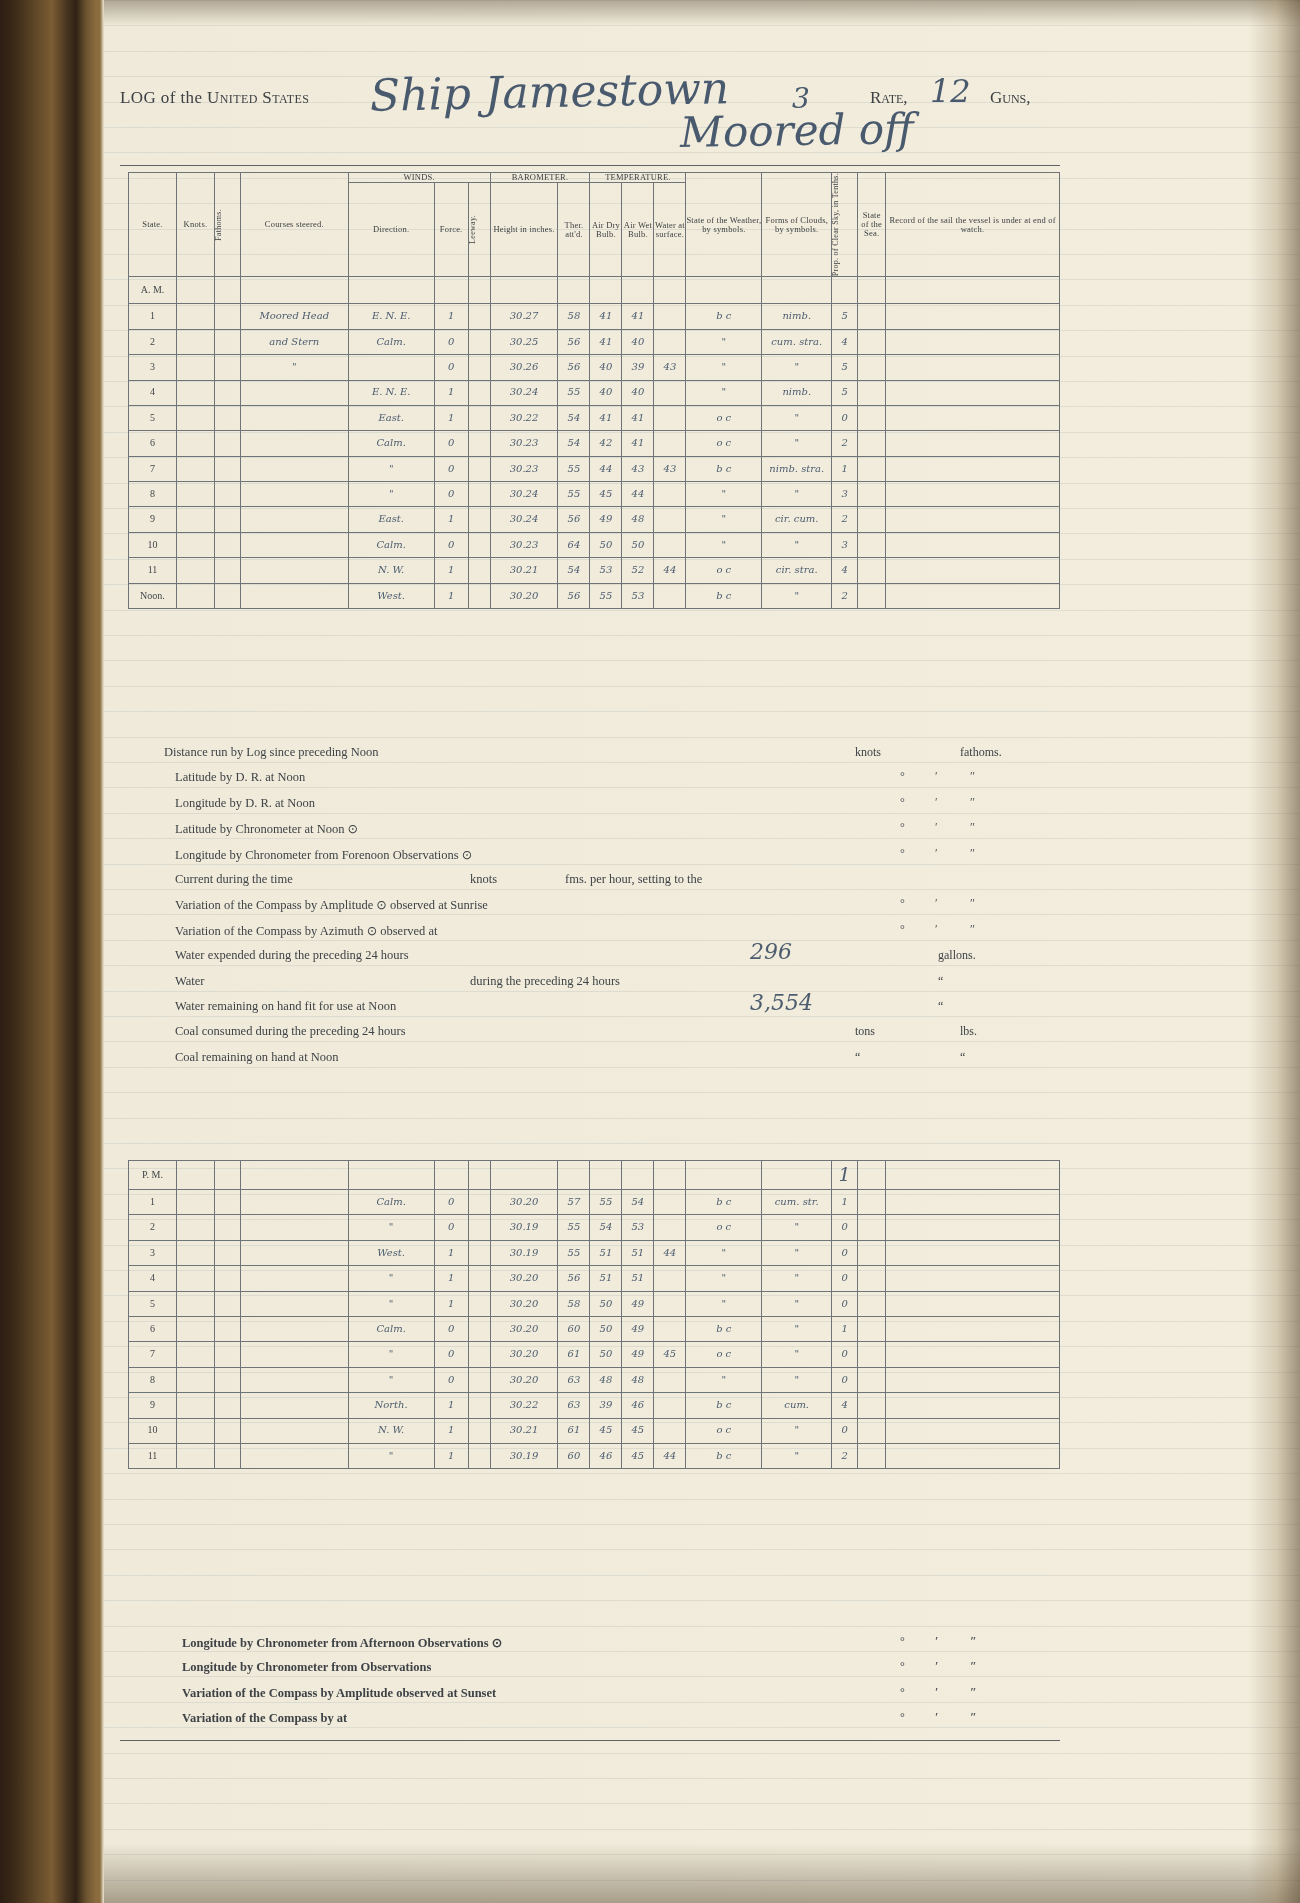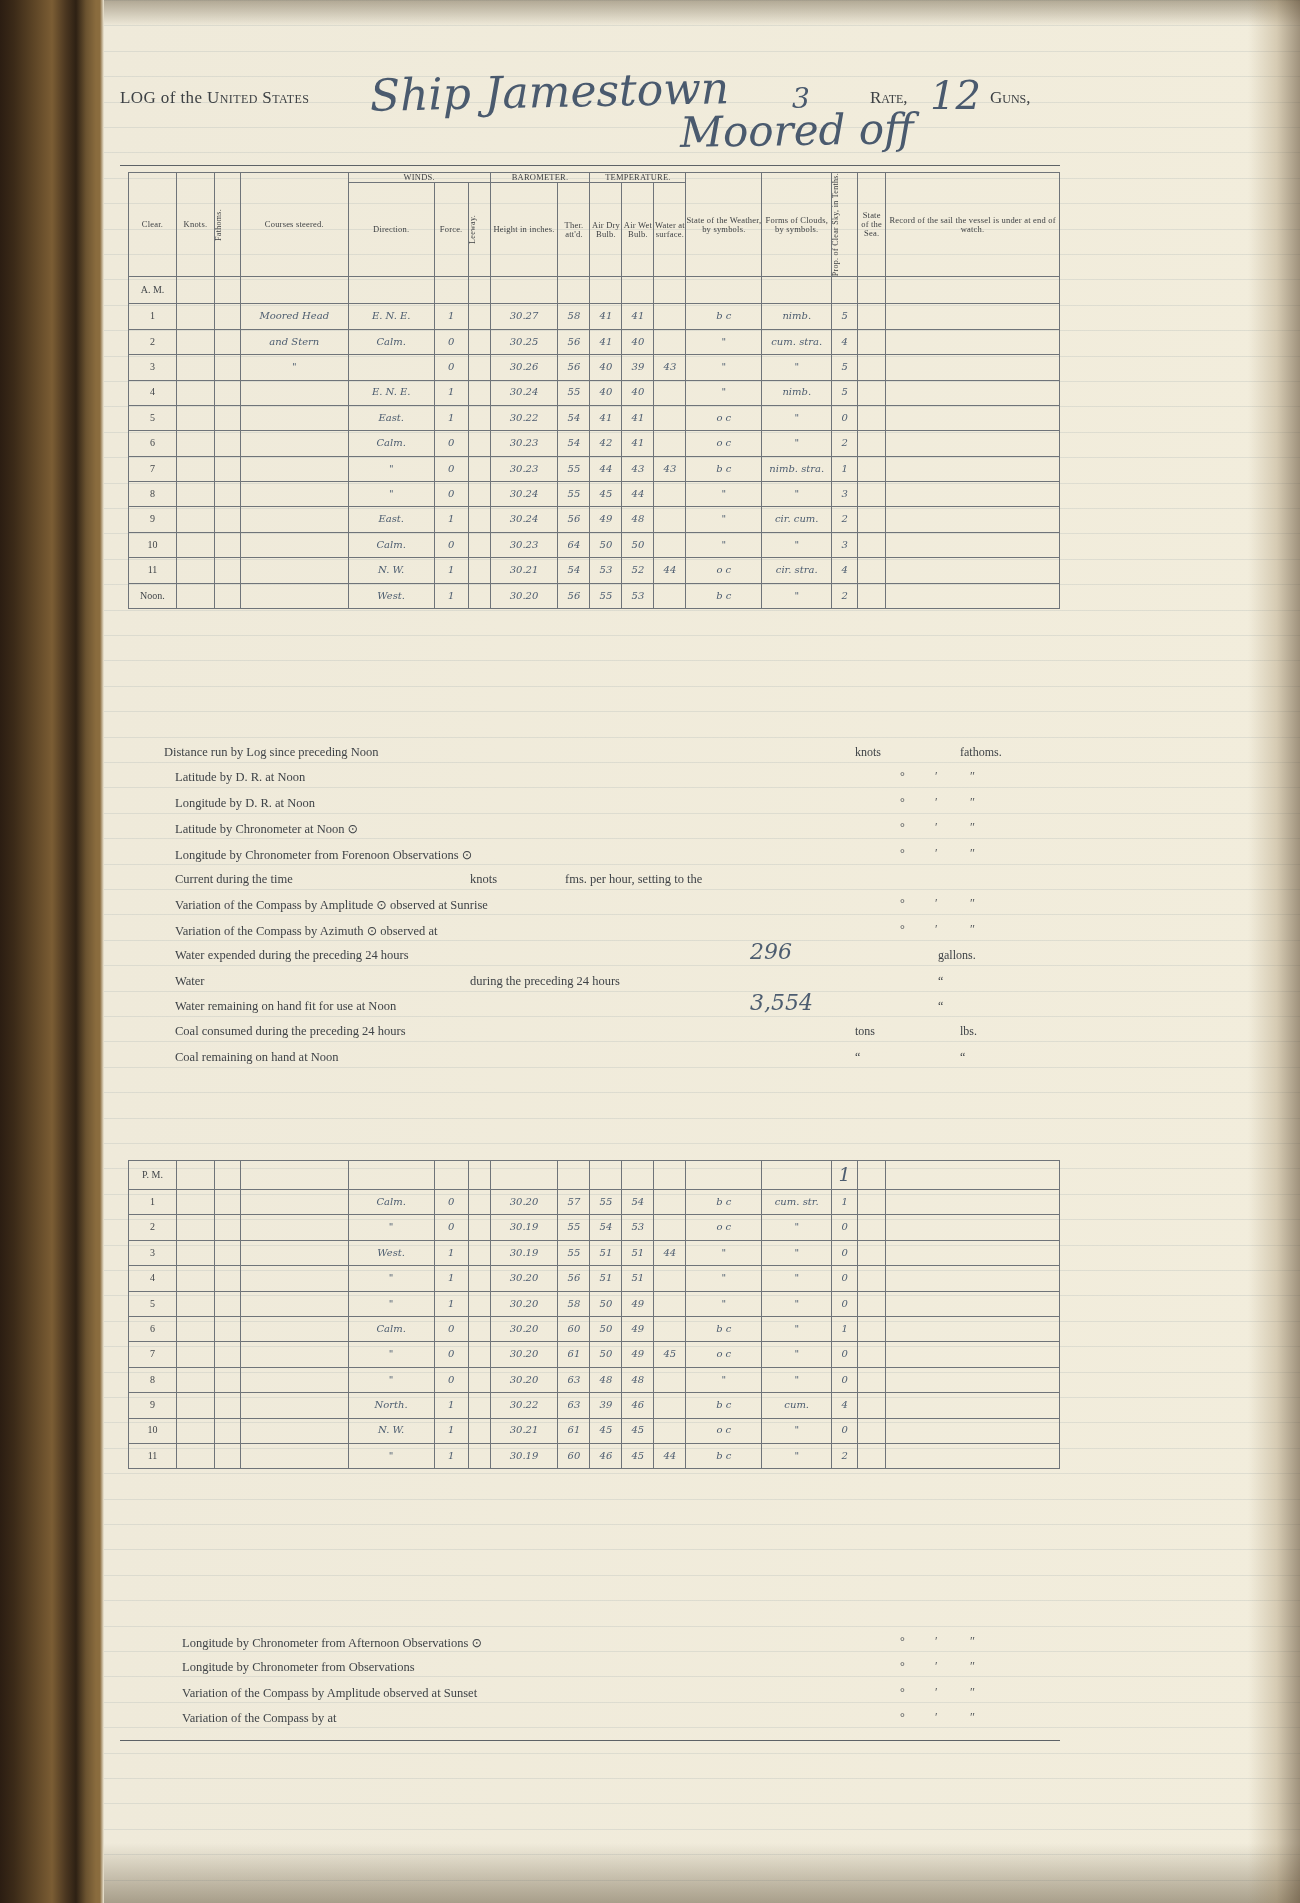--- a/index.html
+++ b/index.html
@@ -61,21 +61,21 @@
     transform:rotate(-1.2deg);
   }
   .rateno{
     position:absolute;left:672px;top:4px;font-size:28px;
   }
   .ratelabel{
     position:absolute;left:750px;top:10px;font-size:17px;color:#3d4144;
     font-variant:small-caps;
   }
   .guns{
-    position:absolute;left:810px;top:-6px;font-size:40px;
+    position:absolute;left:810px;top:-6px;font-size:32px;
   }
   .gunslabel{
     position:absolute;left:870px;top:10px;font-size:17px;color:#3d4144;font-variant:small-caps;
   }
   .mooredoff{
     position:absolute;left:560px;top:28px;font-size:42px;transform:rotate(-1deg);
   }
 
   
   .tbl{
@@ -169,21 +169,21 @@
         <col style="width:32px">
         <col style="width:32px">
       <col style="width:76px">
         <col style="width:70px">
         <col style="width:26px">
         <col style="width:28px">
       <col style="width:174px">
     </colgroup>
     <tbody>
         <tr class="hdrrow">
-      <td rowspan="3">Clear.</td>
+      <td rowspan="3">State.</td>
       <td rowspan="3">Knots.</td>
       <td rowspan="3" class="vertcell">
             <div class="vert">Fathoms.</div>
           </td>
       <td rowspan="3">Courses steered.</td>
       <td colspan="3">WINDS.</td>
       <td colspan="2">BAROMETER.</td>
       <td colspan="3">TEMPERATURE.</td>
       <td rowspan="3">State of the Weather, by symbols.</td>
       <td rowspan="3">Forms of Clouds, by symbols.</td>
@@ -780,21 +780,21 @@
           <td class="hw-sm">44</td>
           <td class="hw">b c</td>
           <td class="hw-sm">"</td>
           <td class="hw">2</td>
           <td></td>
           <td></td>
         </tr>
       </tbody>
   </table>
 
-  <div class="formlist" id="pm-form" style="top:1630px;">
+  <div class="formlist" id="pm-form" style="top:1630px;font-weight:bold;">
       <div class="formrow">
         <div class="lbl" style="left: 62px;">Longitude by Chronometer from Afternoon Observations ⊙</div>
         <div class="deg" style="left: 780px;">°</div>
         <div class="deg" style="left: 815px;">′</div>
         <div class="deg" style="left: 850px;">″</div>
       </div>
       <div class="formrow">
         <div class="lbl" style="left: 62px;">Longitude by Chronometer from Observations</div>
         <div class="deg" style="left: 780px;">°</div>
         <div class="deg" style="left: 815px;">′</div>

